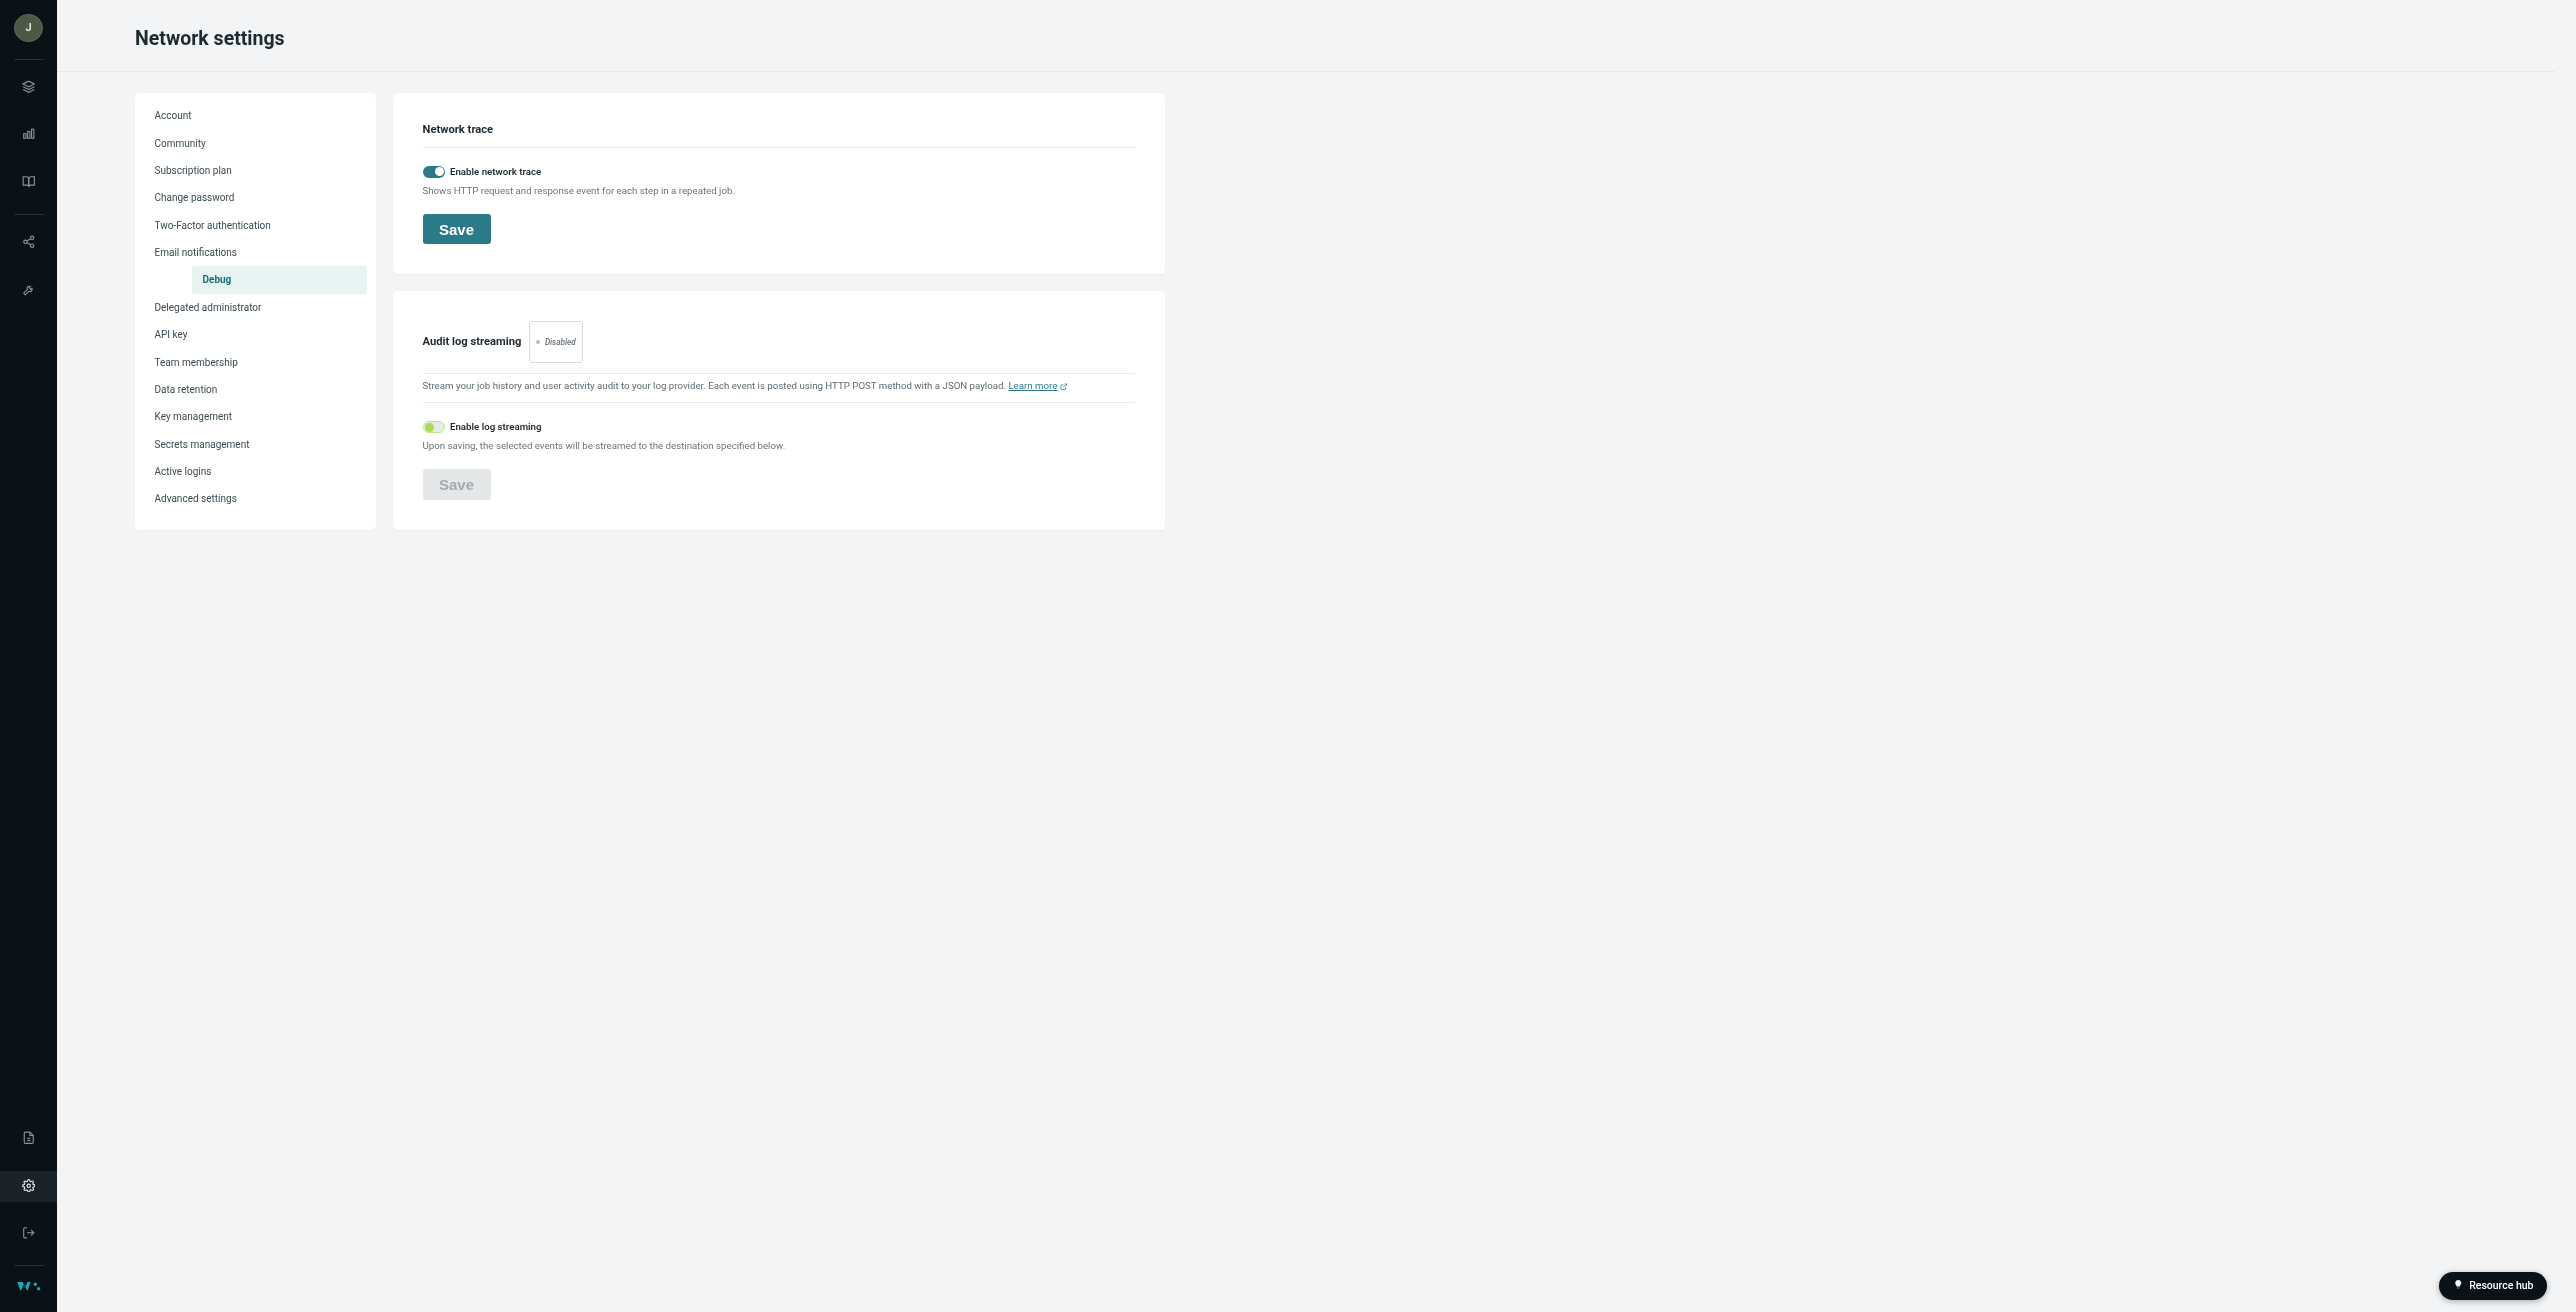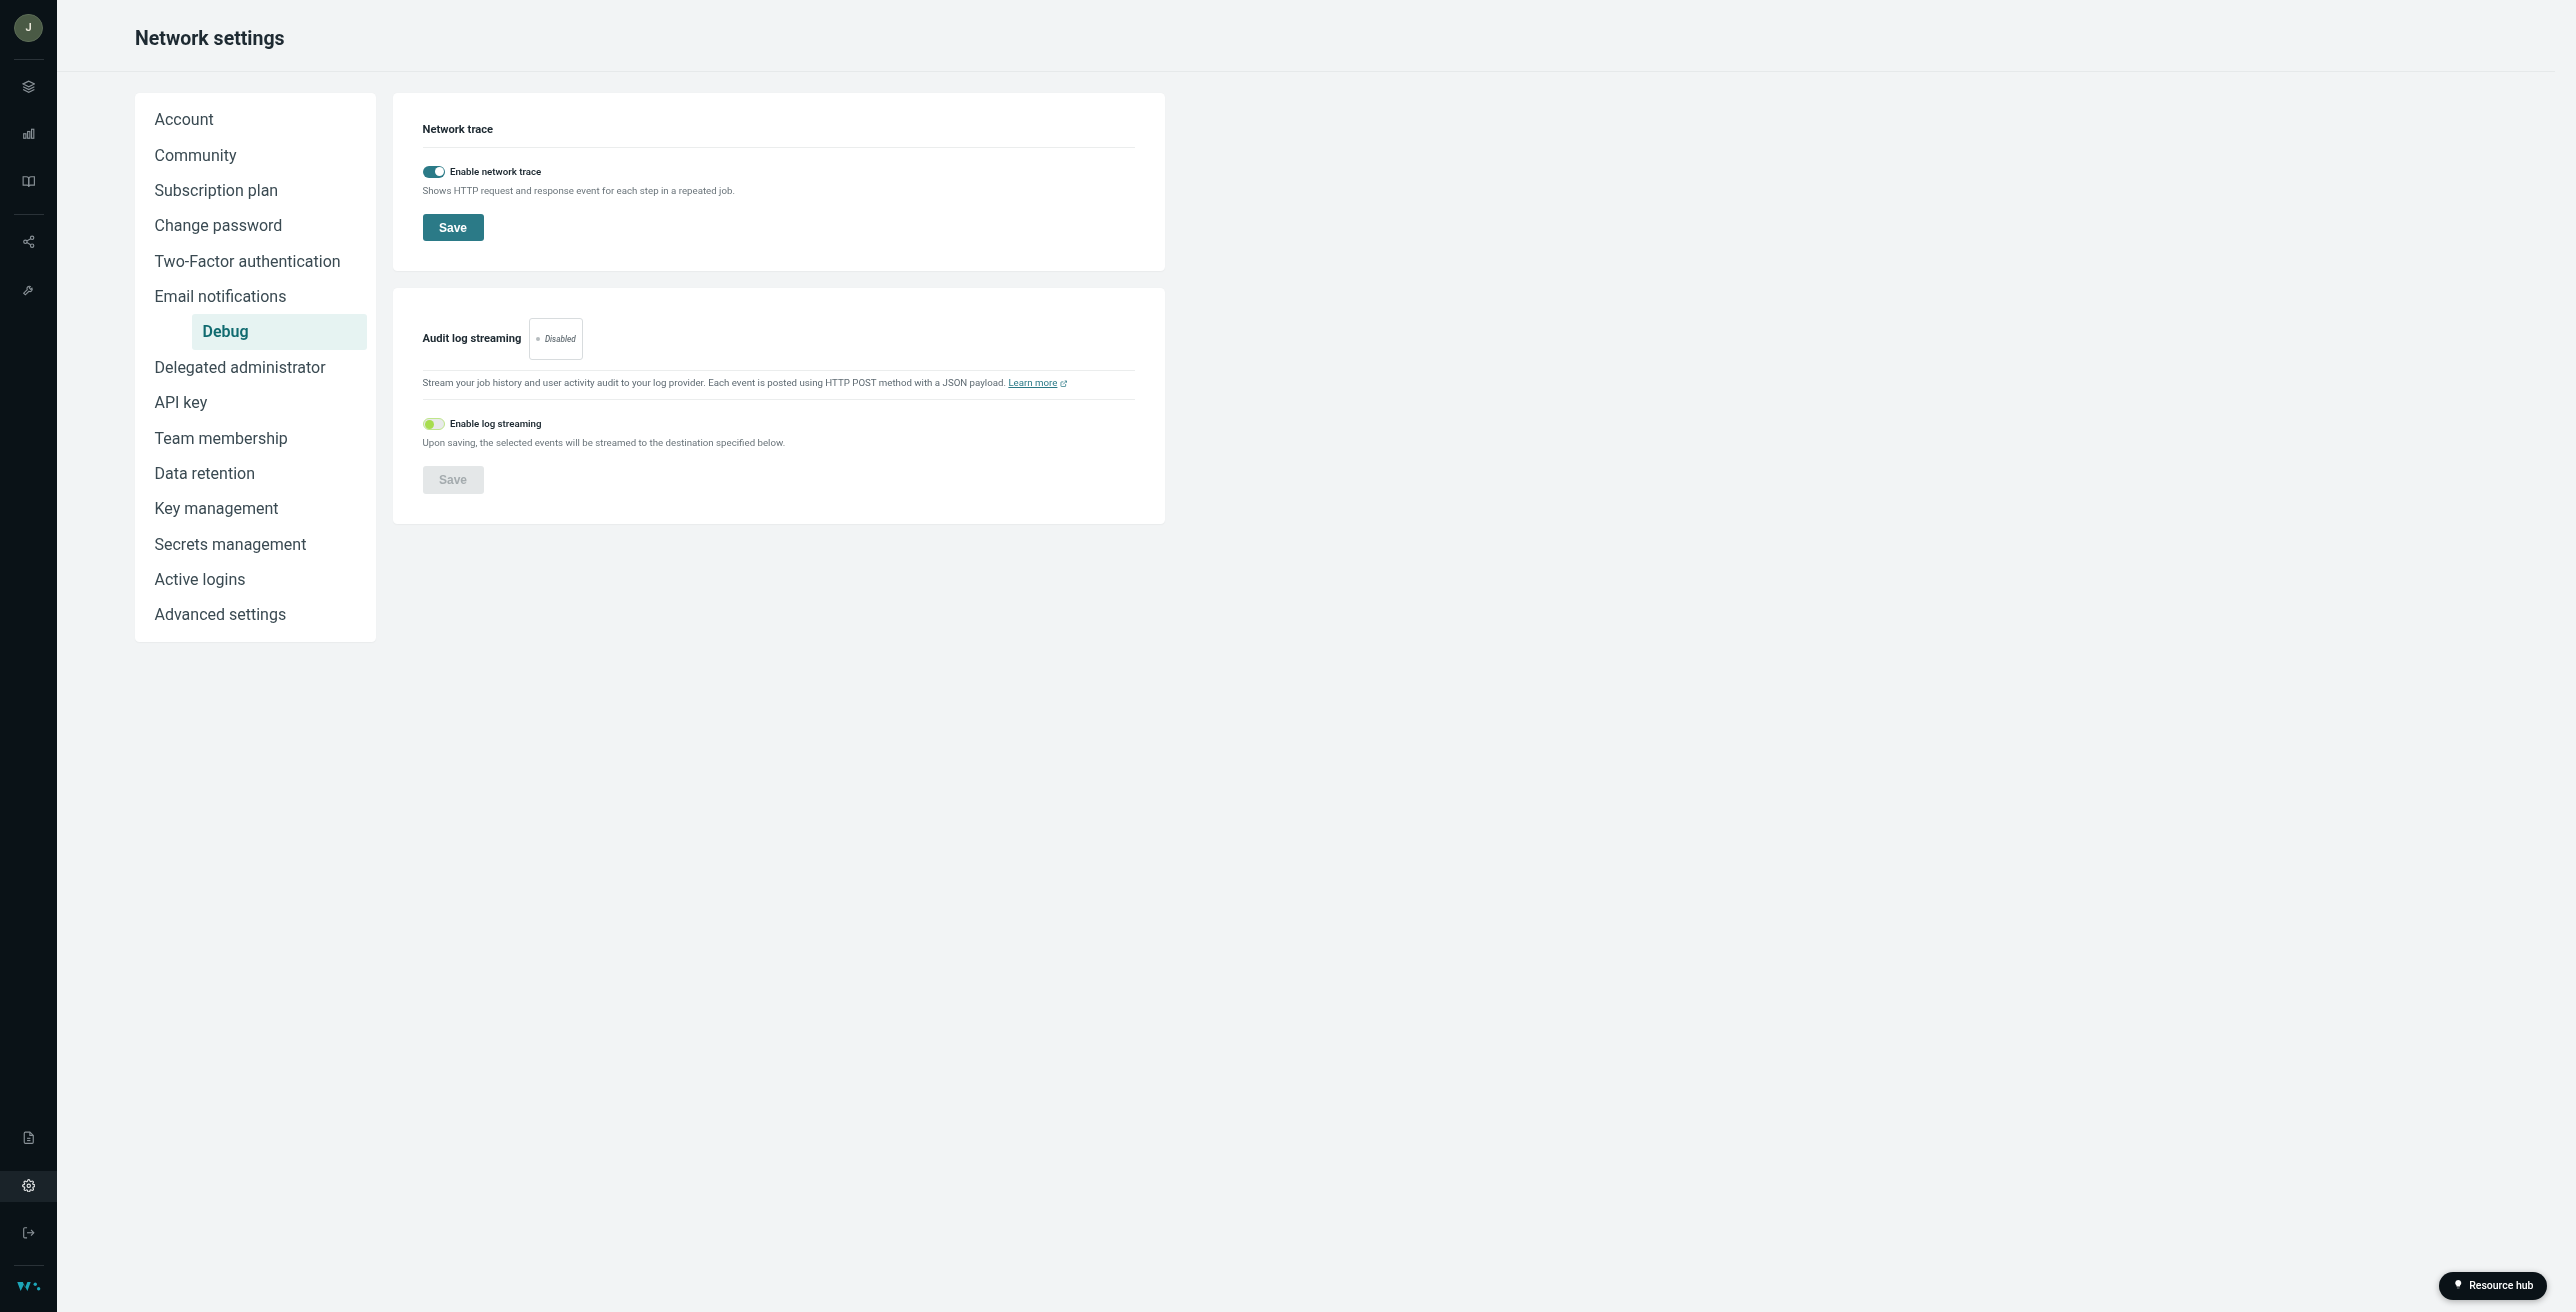--- a/index.html
+++ b/index.html
@@ -59,21 +59,21 @@
     width: 241px; flex-shrink: 0;
     background: #fff; border-radius: 4.5px;
     padding: 9px; 
     box-shadow: 0 0.7px 1.5px rgba(0,0,0,0.04);
   }
   .nav-item {
     padding: 8.2px 10.5px;
     border-radius: 3px;
     color: #3a4a52;
     cursor: pointer;
-    font-size: 16px;
+    font-size: 10px;
   }
   .nav-item.active {
     background: #e6f3f2;
     color: #116b70;
     font-weight: 600;
     margin-left: 48px;
   }
 
   
   .panels { flex: 1; max-width: 772px; display: flex; flex-direction: column; gap: 16.5px; }
@@ -100,21 +100,21 @@
   .toggle.on { background: #2b7a87; }
   .toggle.on .knob { left: 12px; }
   .toggle.off { background: #e8eaea; border: 0.7px solid #bfe68a; }
   .toggle.off .knob { left: 1.5px; top: 0.7px; background: #a7dd4e; }
   .toggle-label { font-weight: 600; font-size: 9.7px; }
   .toggle-desc { color: #6a747a; font-size: 9.7px; margin-top: 7.5px; }
 
   .save-btn {
     margin-top: 18px;
     background: #2b7a87; color: #fff; border: none;
-    padding: 6.7px 16.5px; border-radius: 3px; font-weight: 600; font-size: 12px;
+    padding: 6.7px 16.5px; border-radius: 3px; font-weight: 600; font-size: 15px;
     cursor: pointer;
   }
   .save-btn.disabled { background: #e4e7e8; color: #a4abae; cursor: default; }
 
   .learn-link { color: #2b7a87; text-decoration: underline; cursor: pointer; }
   .ext-icon { display: inline-block; width: 7.5px; height: 7.5px; margin-left: 2.2px; vertical-align: -0.7px; }
 
   
   .resource-hub {
     position: fixed; right: 29px; bottom: 12px;

